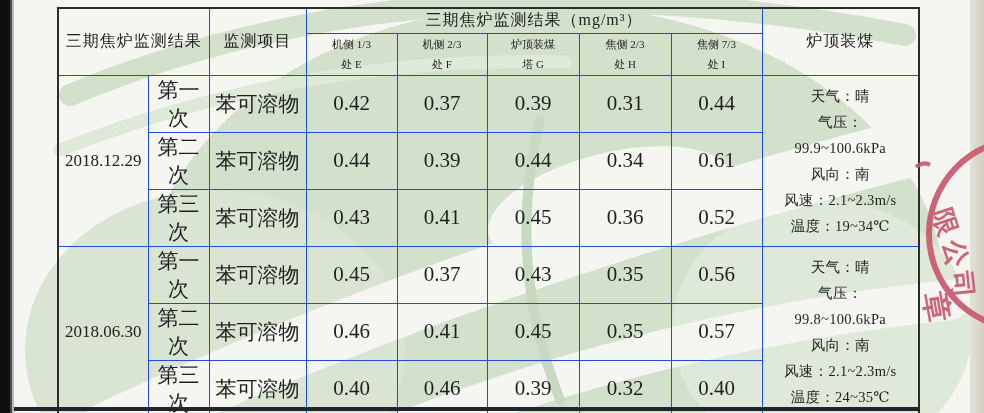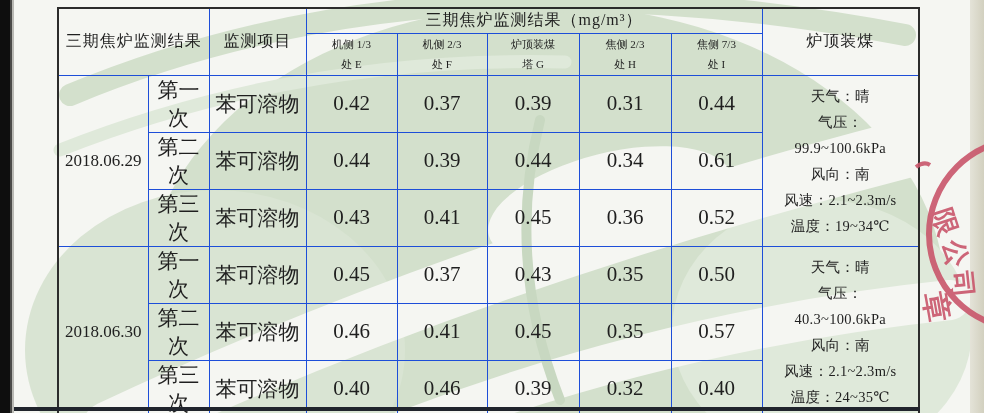--- a/index.html
+++ b/index.html
@@ -121,21 +121,21 @@
         </th>
         <th class="th-sub">
           <div>焦侧 7/3</div>
           <div>处 I</div>
         </th>
       </tr>
     </thead>
     <tbody>
 
       <tr>
-        <td class="cell-date" rowspan="3">2018.06.29</td>
+        <td class="cell-date" rowspan="3">2018.12.29</td>
         <td class="cell-freq">第一次</td>
         <td class="cell-item">苯可溶物</td>
         <td class="cell-val">0.42</td>
         <td class="cell-val">0.37</td>
         <td class="cell-val">0.39</td>
         <td class="cell-val">0.31</td>
         <td class="cell-val">0.44</td>
         <td class="cell-weather" rowspan="3">
           <div class="wx-line">天气：晴</div>
           <div class="wx-line">气压：</div>
@@ -165,25 +165,25 @@
       </tr>
 
       <tr>
         <td class="cell-date" rowspan="3">2018.06.30</td>
         <td class="cell-freq">第一次</td>
         <td class="cell-item">苯可溶物</td>
         <td class="cell-val">0.45</td>
         <td class="cell-val">0.37</td>
         <td class="cell-val">0.43</td>
         <td class="cell-val">0.35</td>
-        <td class="cell-val">0.50</td>
+        <td class="cell-val">0.56</td>
         <td class="cell-weather" rowspan="3">
           <div class="wx-line">天气：晴</div>
           <div class="wx-line">气压：</div>
-          <div class="wx-line">40.3~100.6kPa</div>
+          <div class="wx-line">99.8~100.6kPa</div>
           <div class="wx-line">风向：南</div>
           <div class="wx-line">风速：2.1~2.3m/s</div>
           <div class="wx-line">温度：24~35℃</div>
         </td>
       </tr>
       <tr>
         <td class="cell-freq">第二次</td>
         <td class="cell-item">苯可溶物</td>
         <td class="cell-val">0.46</td>
         <td class="cell-val">0.41</td>

